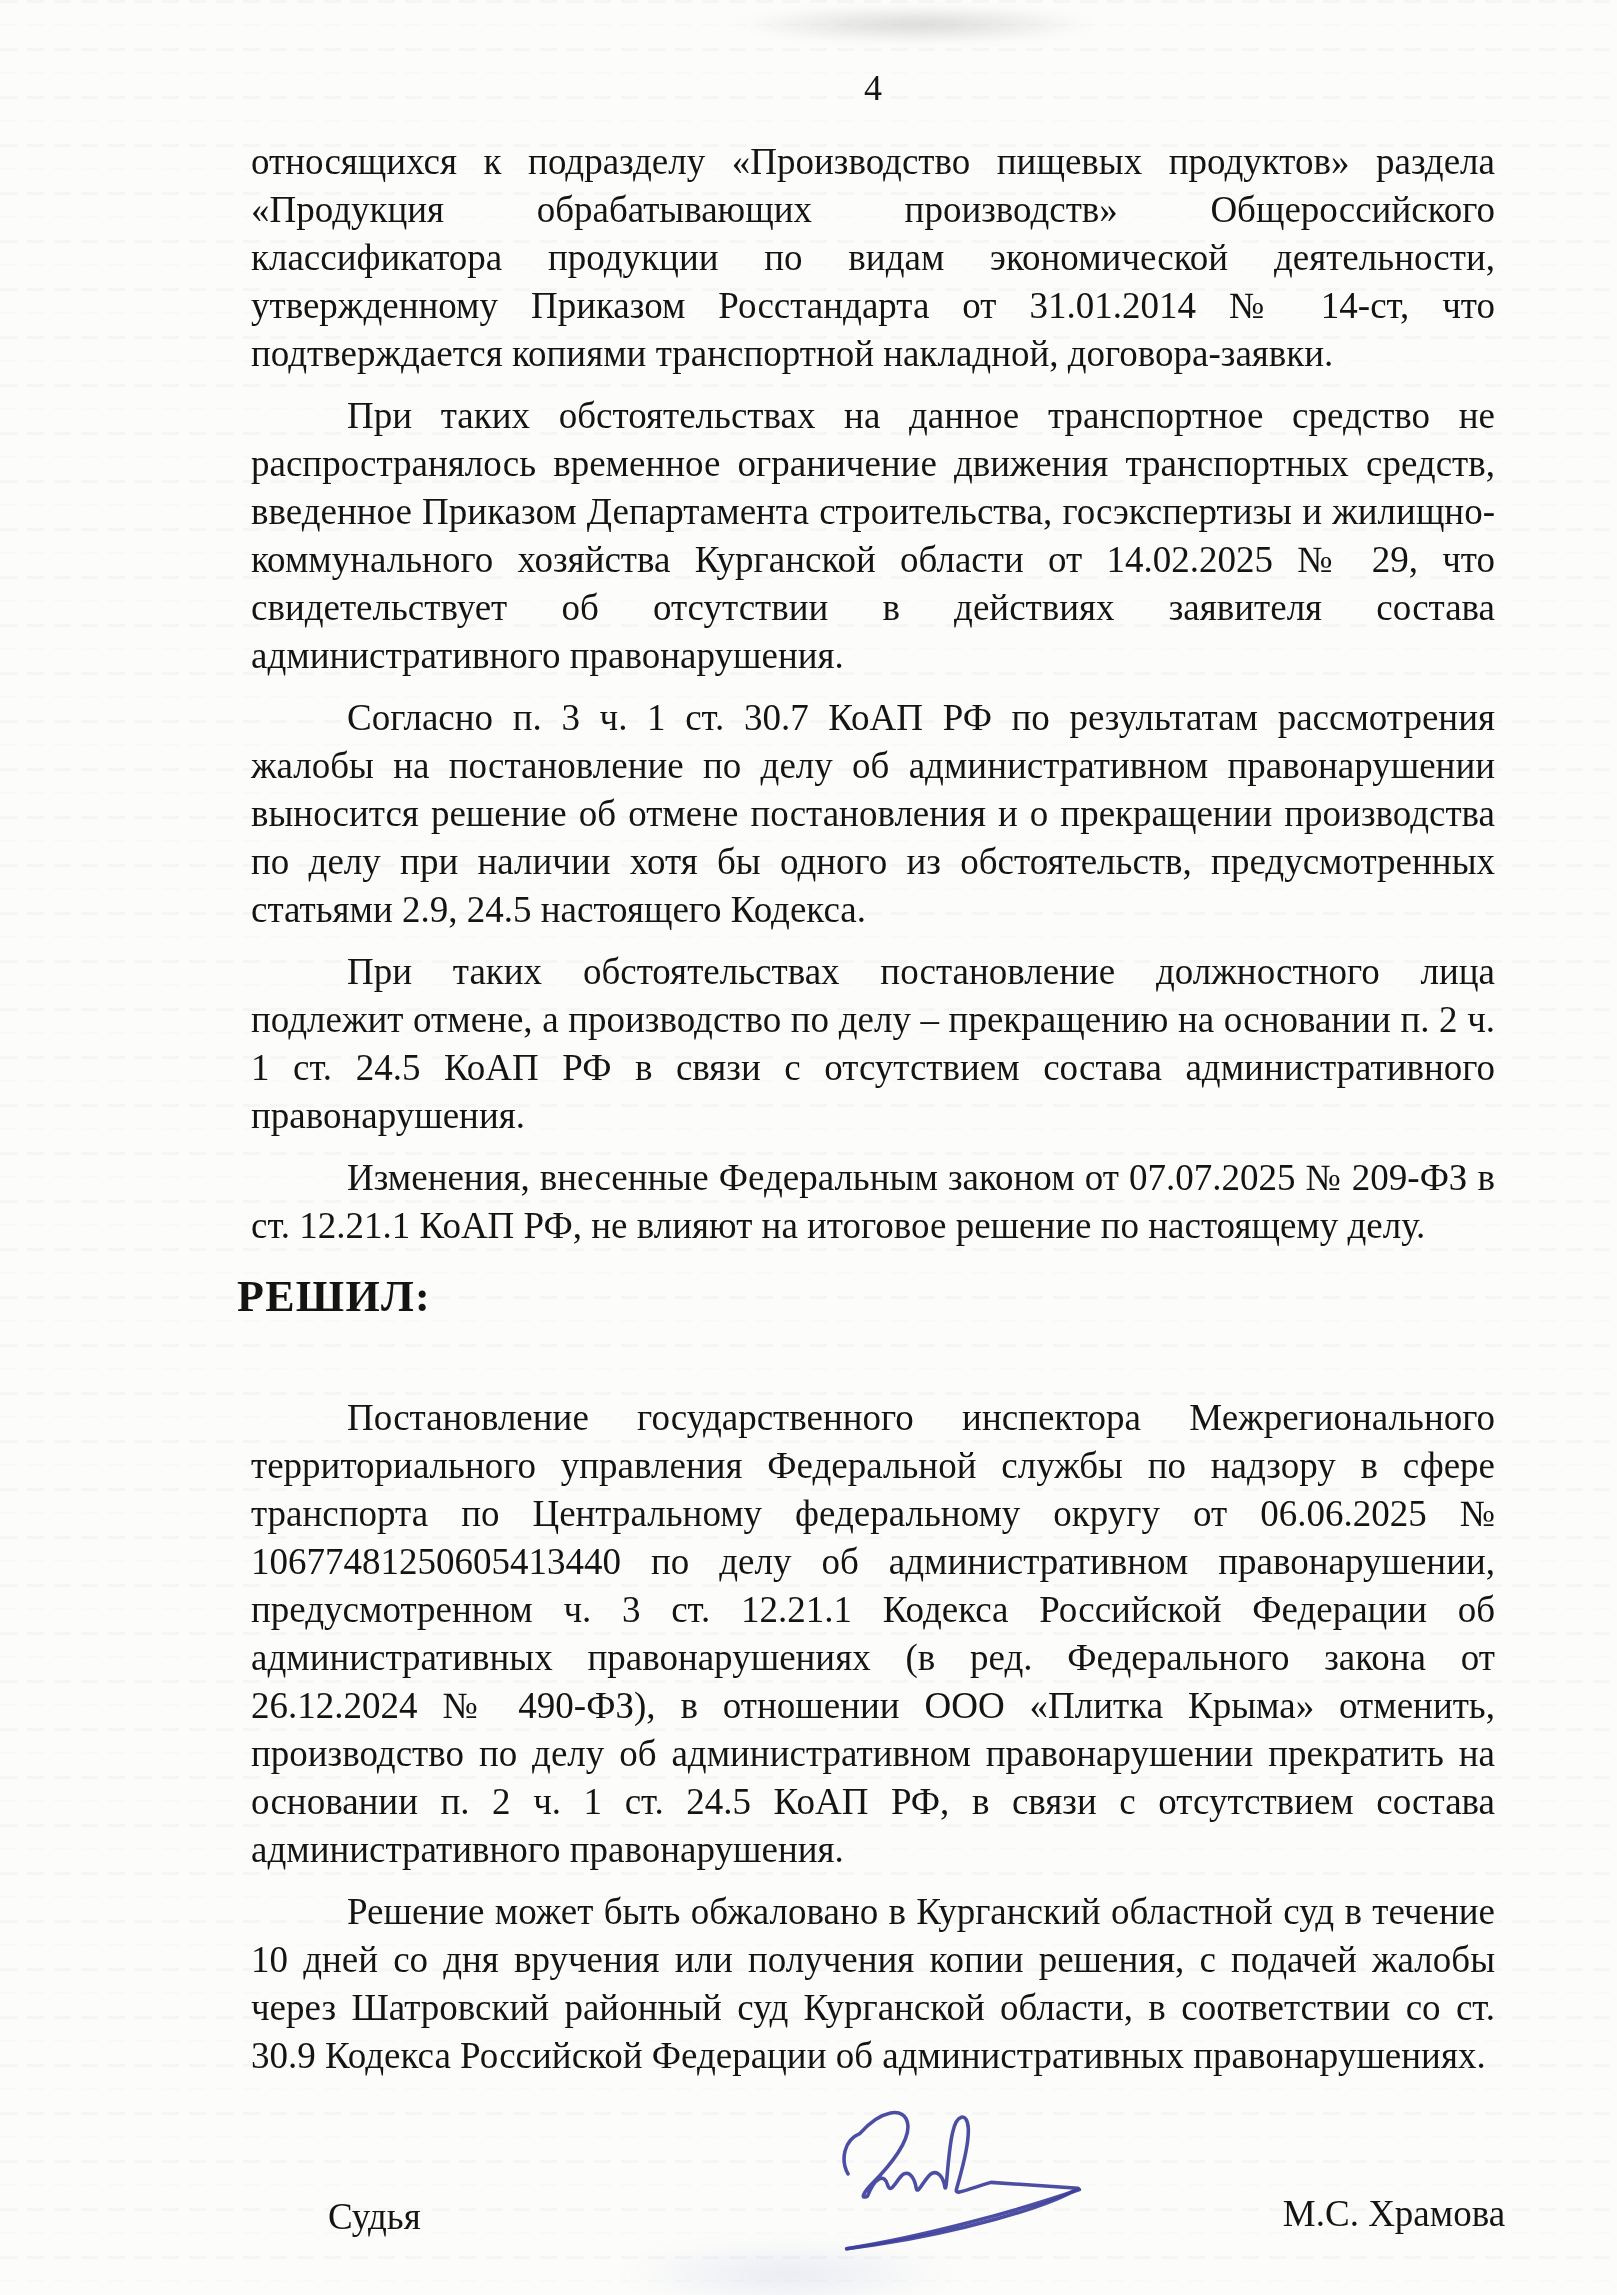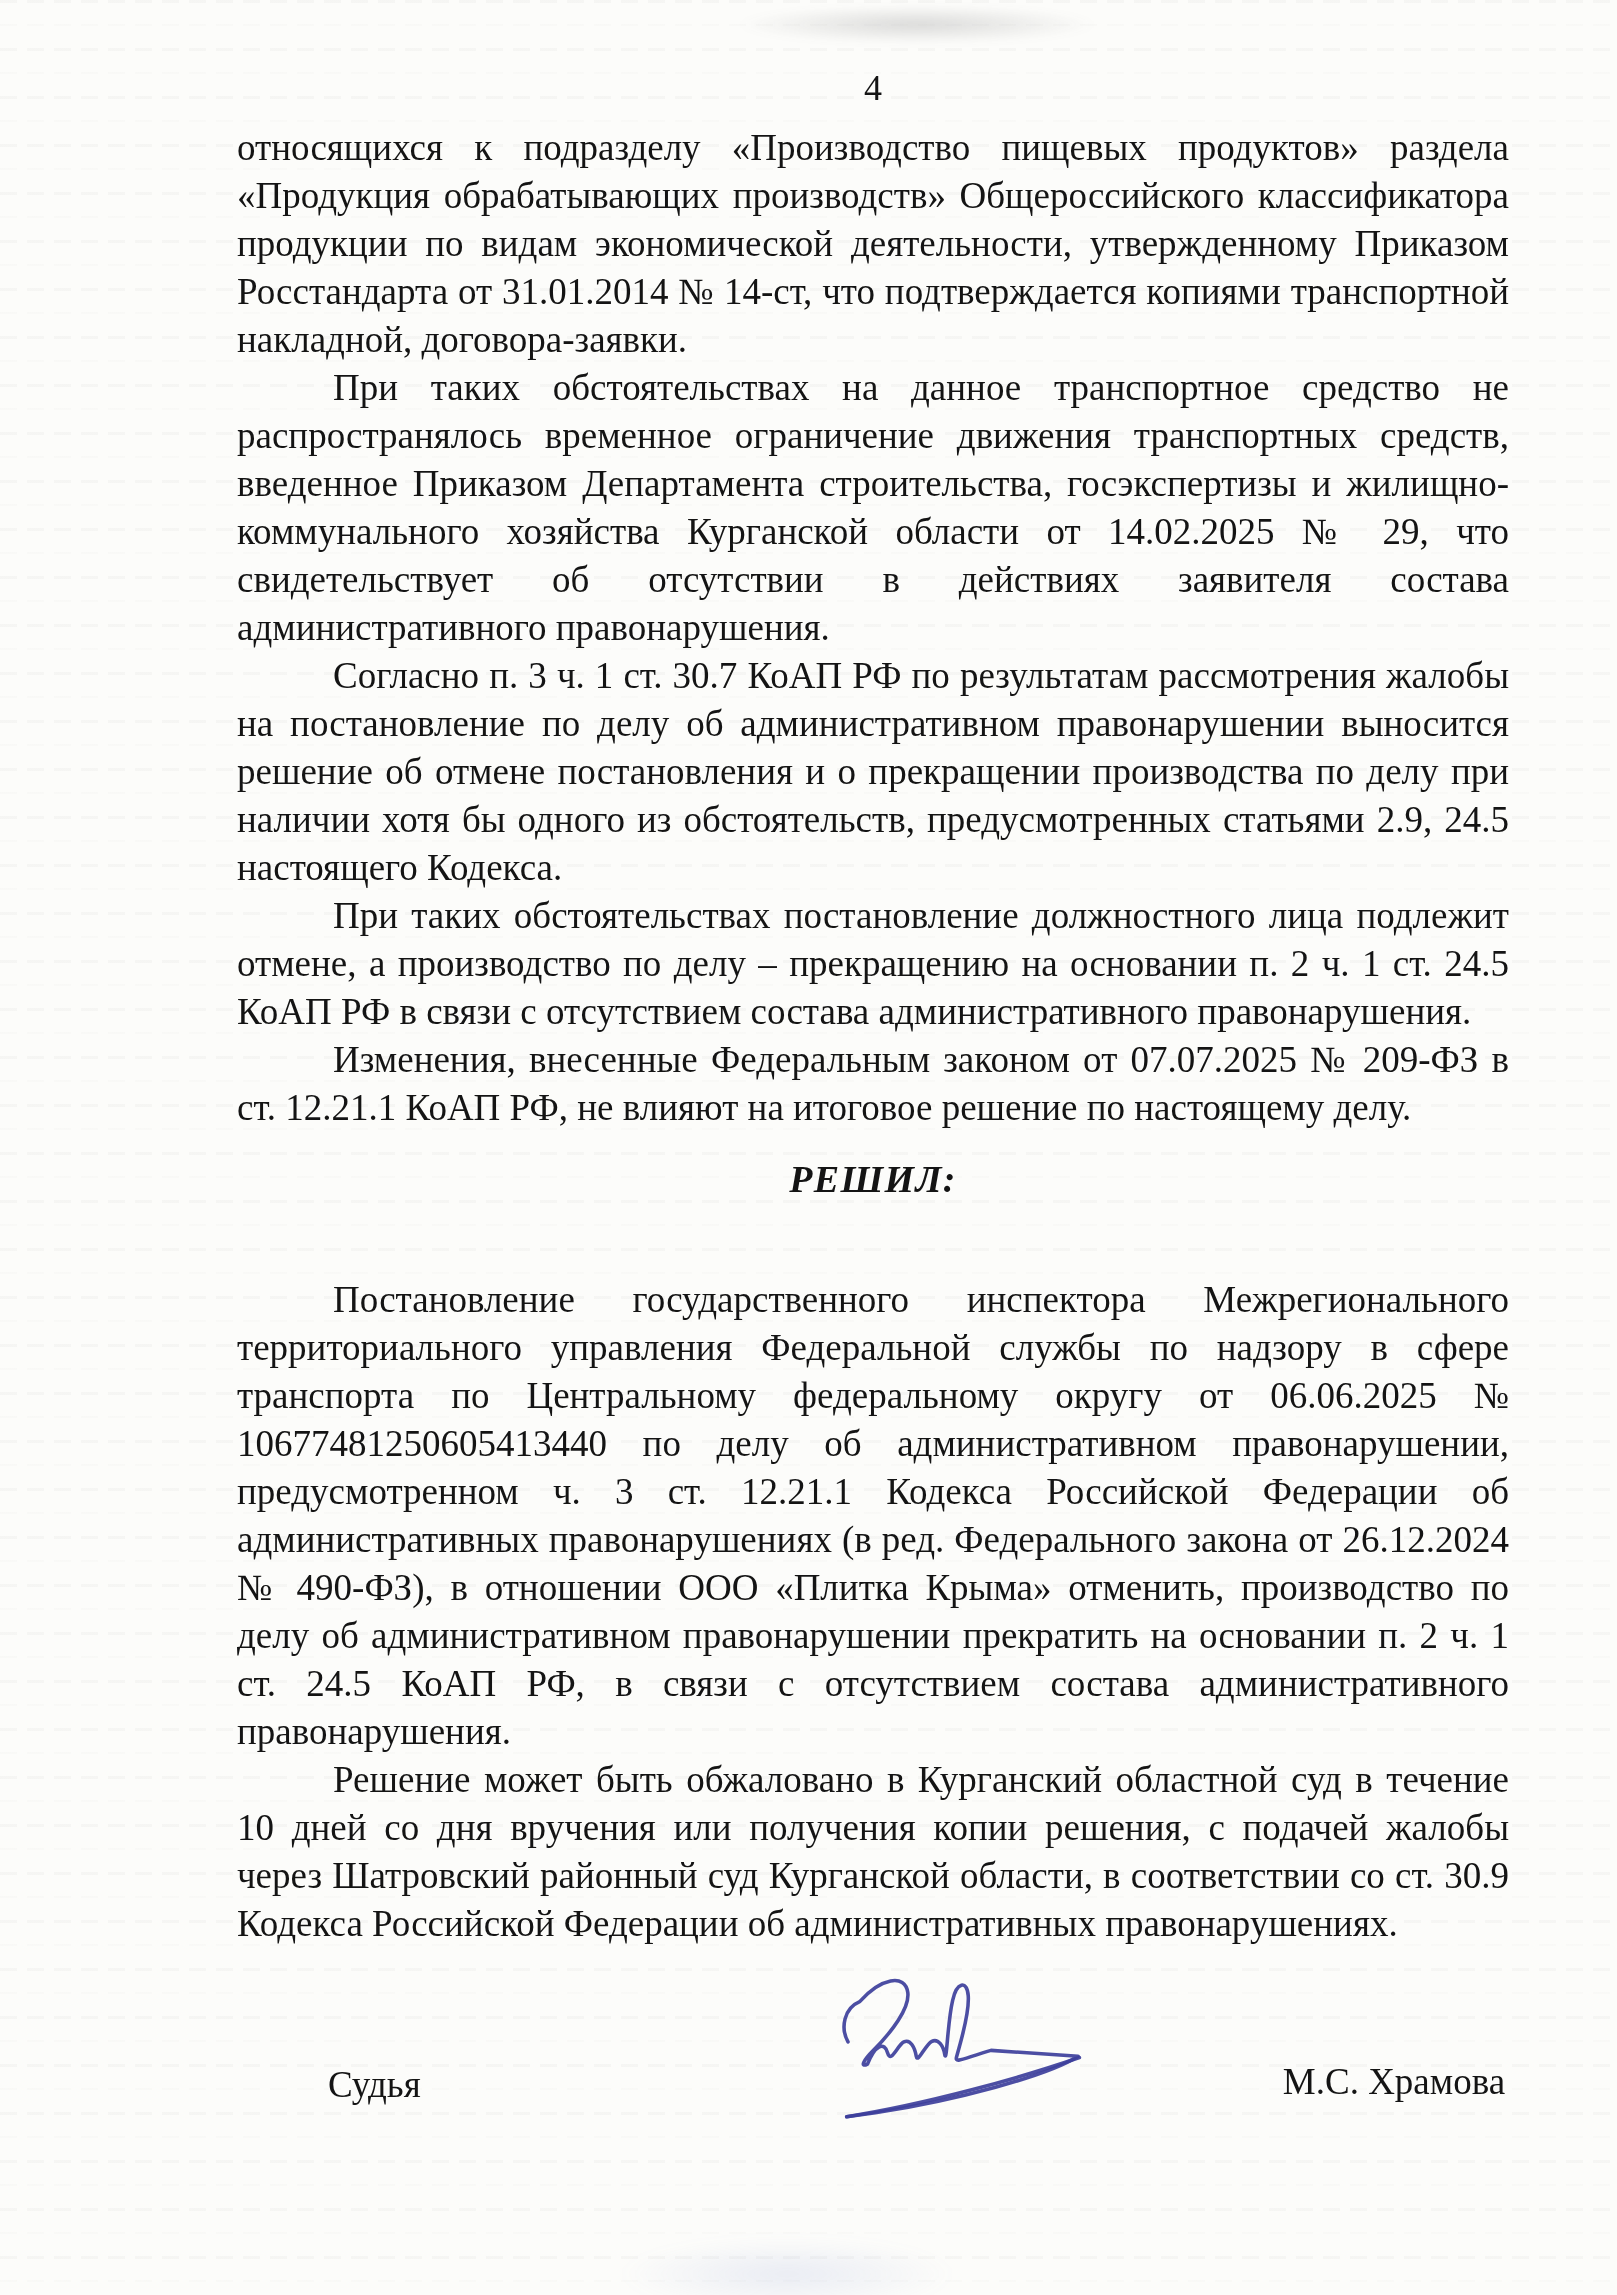--- a/index.html
+++ b/index.html
@@ -65,34 +65,33 @@
     position: absolute;
     top: 124px;
     left: 237px;
     right: 109px;
     font-size: 37px;
     line-height: 48px;
     text-align: justify;
   }
 
   p.para {
-    margin: 0;
+    margin: 14px;
     text-indent: 96px;
   }
   p.para.continuation { text-indent: 0; }
 
   .resolution-heading {
     margin: 23.4px 0 73px 0;
-    font-size: 38px;
+    font-size: 44px;
     line-height: 48px;
     font-weight: bold;
-    text-align: center;
+    text-align: left;
     letter-spacing: 1.3px;
     text-indent: 0;
-    font-style: italic;
   }
 
   .signature-block {
     position: relative;
     margin-top: 36px;
     height: 169px;
   }
   .sig-role {
     position: absolute;
     left: 91px;

